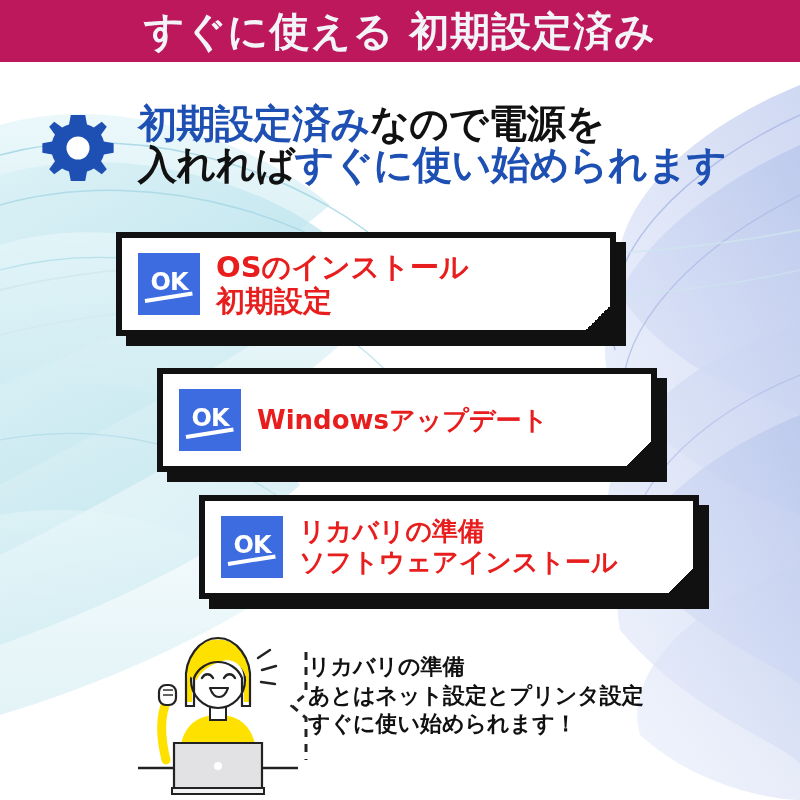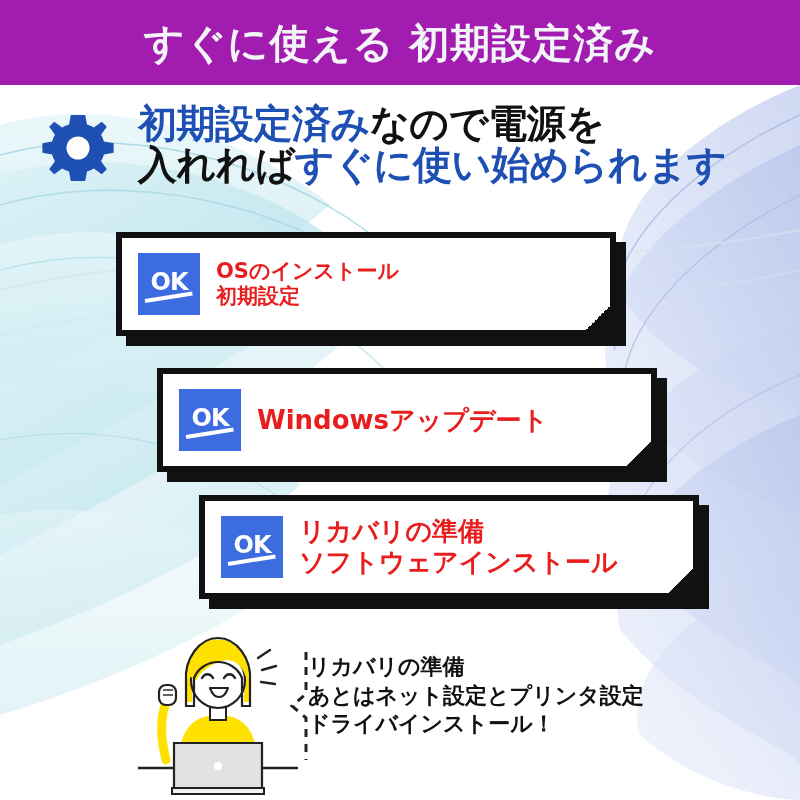--- a/index.html
+++ b/index.html
@@ -21,22 +21,22 @@
     position: absolute;
     left: 0; top: 85px;
     width: 800px; height: 715px;
     z-index: 0;
   }
 
   
   #header-banner {
     position: absolute;
     left: 0; top: 0;
-    width: 800px; height: 85px;
-    background: #a21caf;
+    width: 800px; height: 62px;
+    background: #be185d;
     z-index: 5;
     display: flex;
     align-items: center;
     justify-content: center;
   }
   #header-title {
     color: #f2f4f8;
     font-size: 40px;
     font-weight: bold;
     letter-spacing: 1px;
@@ -230,21 +230,21 @@
       <span class="hl-black">入れれば</span><span class="hl-blue">すぐに使い始められます</span>
     </div>
   </div>
 
   <div class="card-shadow" style="left:126px; top:242px; width:500px; height:104px;"></div>
   <div class="ok-card" style="left:116px; top:232px; width:500px; height:104px;">
     <div class="ok-badge">
       <span class="ok-badge-text">OK</span>
       <span class="ok-badge-underline"></span>
     </div>
-    <div class="card-text" style="font-size:21px;">
+    <div class="card-text" style="font-size:29px;">
       <span class="ct-line">OSのインストール</span>
       <span class="ct-line">初期設定</span>
     </div>
   </div>
 
   <div class="card-shadow" style="left:167px; top:378px; width:500px; height:104px;"></div>
   <div class="ok-card" style="left:157px; top:368px; width:500px; height:104px;">
     <div class="ok-badge">
       <span class="ok-badge-text">OK</span>
       <span class="ok-badge-underline"></span>
@@ -306,16 +306,16 @@
     <rect x="44" y="160" width="92" height="6" fill="#f2f2f4" stroke="#222222" stroke-width="2"></rect>
   </svg>
 
   <svg id="speech-bracket" viewBox="0 0 28 112">
     <path d="M20,2 L20,44 L6,56 L20,68 L20,110" fill="none" stroke="#222222" stroke-width="3" stroke-dasharray="8 7" stroke-linecap="butt"></path>
   </svg>
 
   <div id="speech-text">
     <span class="sp-line">リカバリの準備</span>
     <span class="sp-line">あとはネット設定とプリンタ設定</span>
-    <span class="sp-line">ドライバインストール！</span>
+    <span class="sp-line">すぐに使い始められます！</span>
   </div>
 
 </div>
 
 </body></html>

